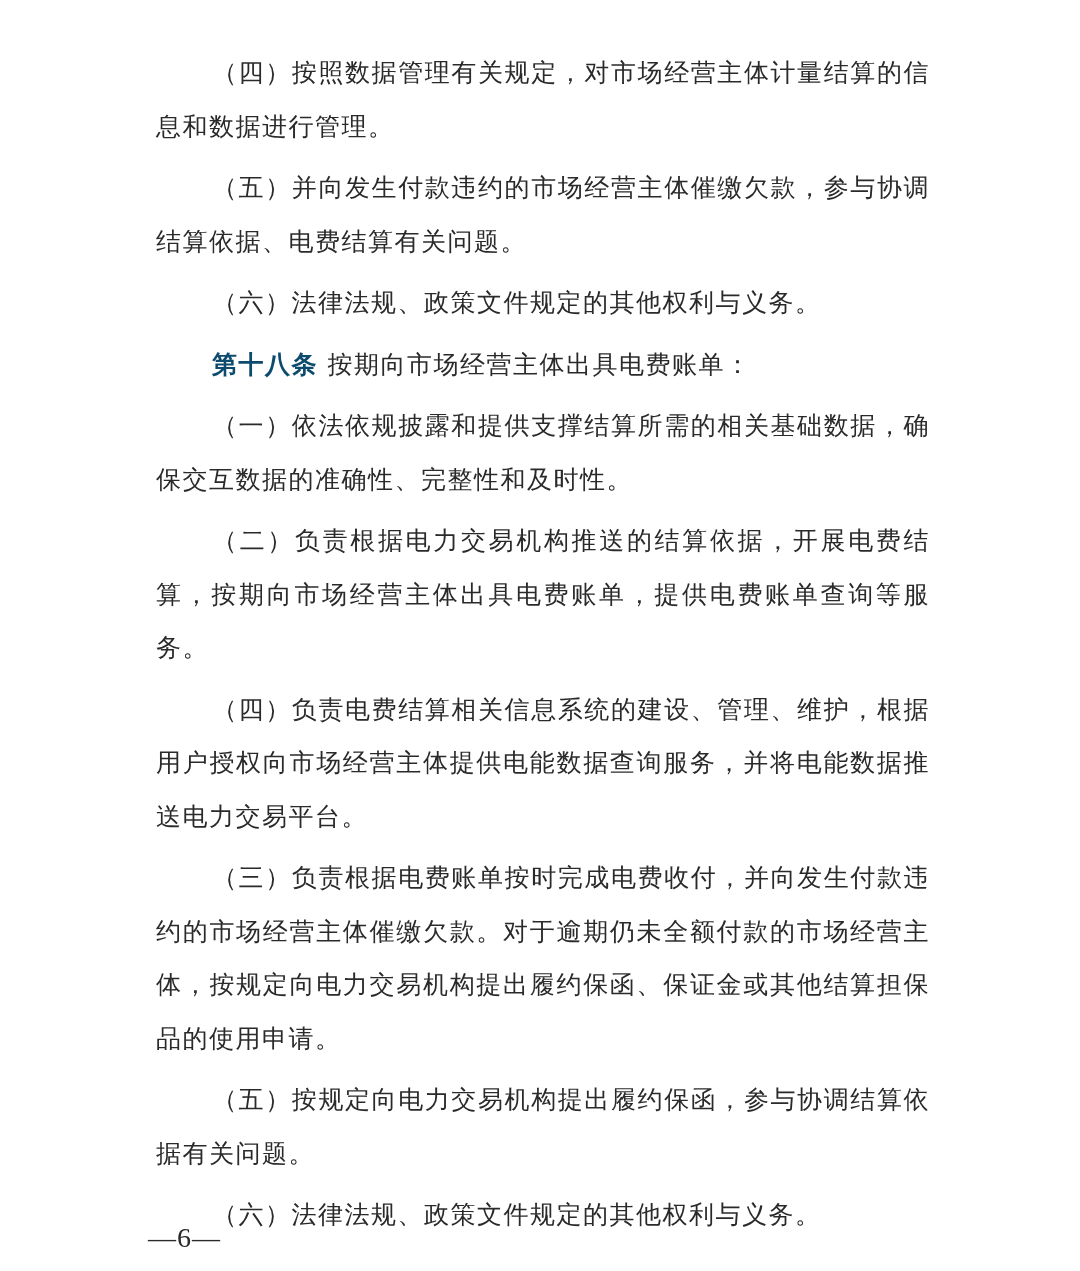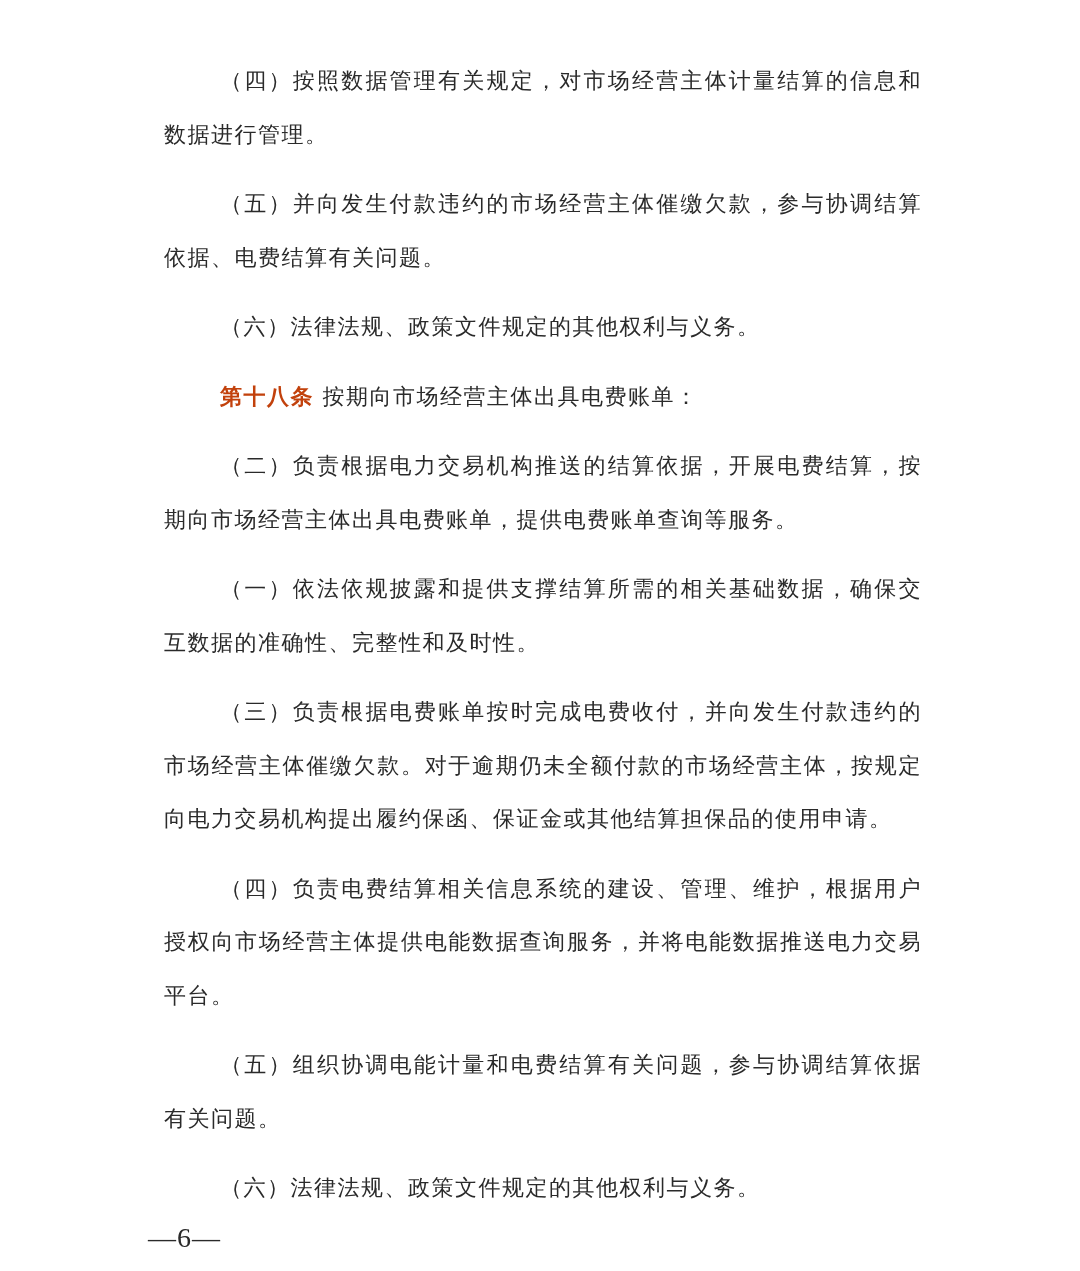--- a/index.html
+++ b/index.html
@@ -15,52 +15,52 @@
       font-family: "DejaVu Serif", "Liberation Serif", serif;
       color: #2a2a2a;
     }
     .page {
       position: absolute;
       left: 148px;
       top: 38px;
       width: 790px;
     }
     .para {
-      font-size: 22px;
+      font-size: 25px;
       line-height: 53.5px;
       letter-spacing: 1.5px;
       text-indent: 56px;
       text-align: justify;
       text-align-last: left;
-      margin: 16px;
+      margin: 8px;
       word-break: break-all;
     }
     .article-head {
       font-weight: bold;
-      color: #c2410c;
+      color: #0c4a6e;
     }
     .page-number {
       position: absolute;
       left: 148px;
       top: 1222px;
       font-family: "Liberation Serif", "DejaVu Serif", serif;
       font-size: 28px;
       color: #2a2a2a;
       letter-spacing: 1px;
     }
   </style>
 </head>
 <body>
 
 <div class="page">
   <p class="para">（四）按照数据管理有关规定，对市场经营主体计量结算的信息和数据进行管理。</p>
   <p class="para">（五）并向发生付款违约的市场经营主体催缴欠款，参与协调结算依据、电费结算有关问题。</p>
   <p class="para">（六）法律法规、政策文件规定的其他权利与义务。</p>
   <p class="para"><span class="article-head">第十八条</span><span> 按期向市场经营主体出具电费账单：</span></p>
+  <p class="para">（一）依法依规披露和提供支撑结算所需的相关基础数据，确保交互数据的准确性、完整性和及时性。</p>
   <p class="para">（二）负责根据电力交易机构推送的结算依据，开展电费结算，按期向市场经营主体出具电费账单，提供电费账单查询等服务。</p>
-  <p class="para">（一）依法依规披露和提供支撑结算所需的相关基础数据，确保交互数据的准确性、完整性和及时性。</p>
+  <p class="para">（四）负责电费结算相关信息系统的建设、管理、维护，根据用户授权向市场经营主体提供电能数据查询服务，并将电能数据推送电力交易平台。</p>
   <p class="para">（三）负责根据电费账单按时完成电费收付，并向发生付款违约的市场经营主体催缴欠款。对于逾期仍未全额付款的市场经营主体，按规定向电力交易机构提出履约保函、保证金或其他结算担保品的使用申请。</p>
-  <p class="para">（四）负责电费结算相关信息系统的建设、管理、维护，根据用户授权向市场经营主体提供电能数据查询服务，并将电能数据推送电力交易平台。</p>
-  <p class="para">（五）组织协调电能计量和电费结算有关问题，参与协调结算依据有关问题。</p>
+  <p class="para">（五）按规定向电力交易机构提出履约保函，参与协调结算依据有关问题。</p>
   <p class="para">（六）法律法规、政策文件规定的其他权利与义务。</p>
 </div>
 
 <div class="page-number">—6—</div>
 
 </body></html>

